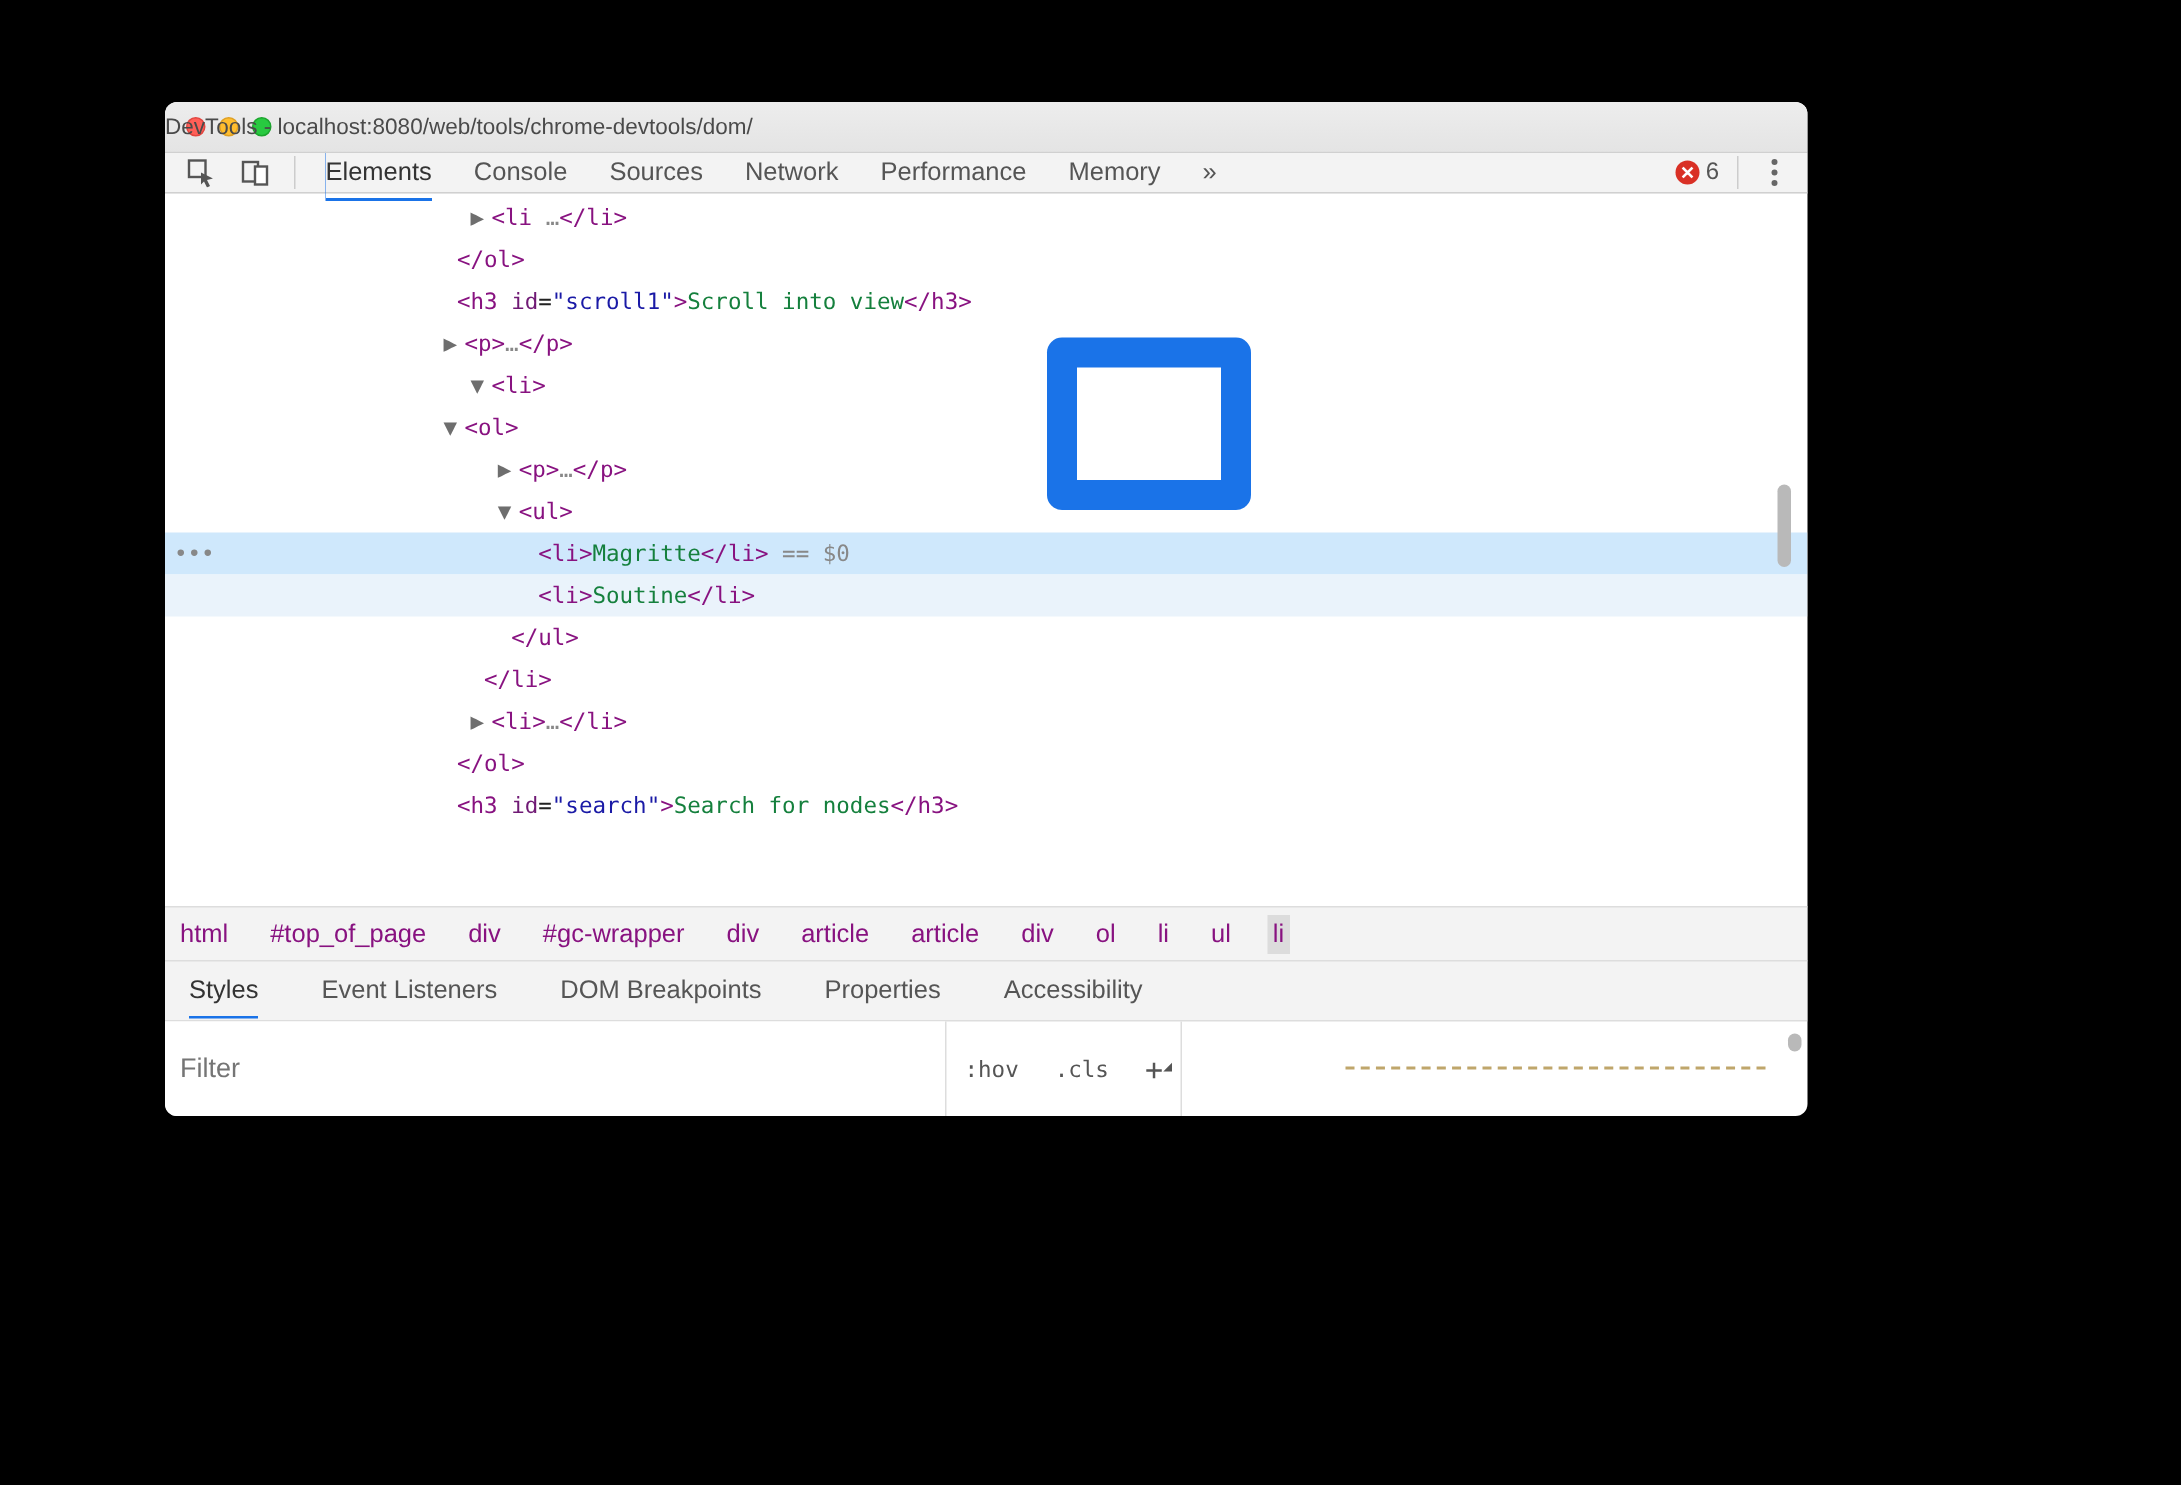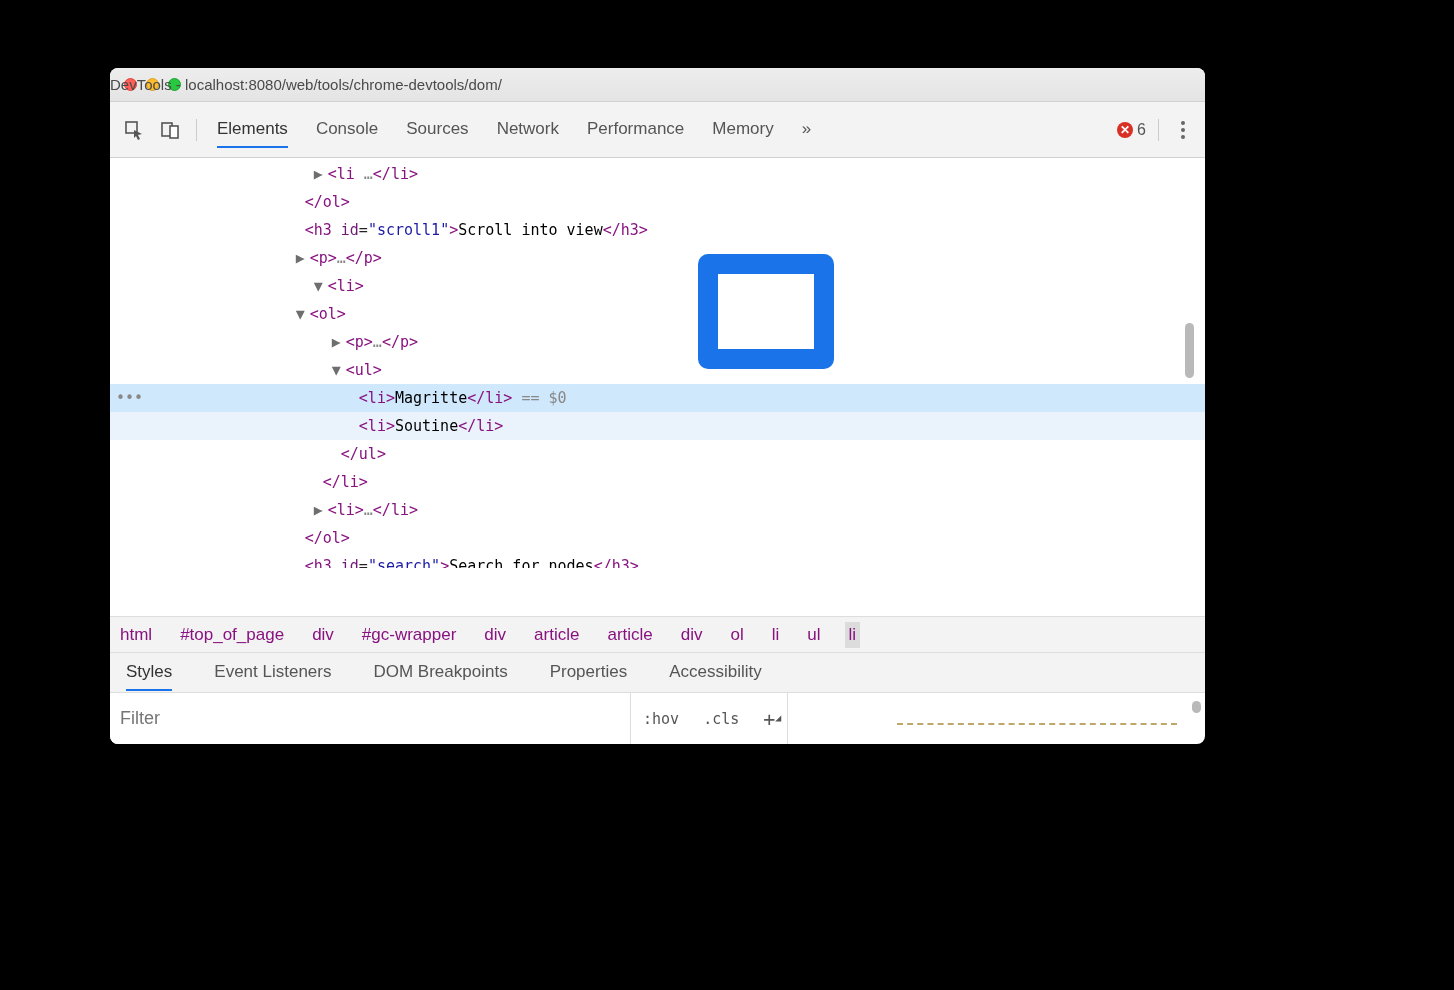--- a/index.html
+++ b/index.html
@@ -31,21 +31,21 @@
   align-items: center;
   position: relative;
 }
 .traffic { display: flex; gap: 9px; margin-left: 14px; }
 .dot { width: 13px; height: 13px; border-radius: 50%; }
 .close { background: #ff5f57; border: 1px solid #e24640; }
 .min { background: #ffbd2e; border: 1px solid #dfa023; }
 .max { background: #28c940; border: 1px solid #1ba62d; }
 .title { position:absolute; left:0; right:0; color:#4a4a4a; font-size:15px; pointer-events:none; }
 .toolbar {
-  height: 56px;
+  height: 27px;
   background: #f3f3f3;
   border-bottom: 1px solid #d0d0d0;
   display: flex;
   align-items: center;
   padding: 0 10px;
   gap: 8px;
 }
 .ico { display: inline-flex; align-items: center; justify-content: center; width: 28px; height: 28px; }
 .sep { width:1px; height:22px; background:#ccc; margin:0 4px; }
 .tabs { display: flex; gap: 28px; margin-left: 8px; flex: 1; font-size: 17px; color:#555; }
@@ -63,21 +63,21 @@
   font-size: 15px;
   line-height: 28px;
   color: #222;
   position: relative;
   padding-top: 2px;
 }
 .row { white-space: pre; padding-left: 5px; position:relative; }
 .tagc { color:#881280; }
 .attrn { color:#701a75; }
 .attrv { color:#1a1aa6; }
-.txt { color:#000000; }
+.txt { color:#15803d; }
 .gray { color:#888; }
 .tri { color:#6e6e6e; display:inline-block; width:14px; }
 .sel { background:#cfe8fc; }
 .hov { background:#eaf3fb; }
 .ell { position:absolute; left:6px; color:#888; }
 
 .bigsq {
   position:absolute;
   left:588px; top:96px;
   width:136px; height:115px;
@@ -113,21 +113,21 @@
   border-top:1px solid #ddd;
   display:flex; align-items:center;
   gap: 42px;
   padding: 0 16px;
   font-size:17px; color:#555;
 }
 .subtab { padding:6px 0 7px; cursor:pointer; }
 .subtab.active { color:#333; box-shadow: 0 2px 0 #1a73e8; }
 
 .stylesbar {
-  height: 52px;
+  height: 64px;
   border-top:1px solid #ddd;
   display:flex;
   align-items:stretch;
 }
 .filterwrap { flex:0 0 520px; display:flex; align-items:center; }
 .filter { border:none; outline:none; font-size:18px; color:#888; padding:0 10px; width:100%; height:100%; }
 .hov-cls { display:flex; align-items:center; border-left:1px solid #ddd; font-family:Menlo,monospace; font-size:15px; color:#555; }
 .hov-cls span { padding:0 12px; cursor:pointer; }
 .plus { font-size:20px; padding:0 12px; position:relative; }
 .plus sub { font-size:10px; position:absolute; right:6px; bottom:8px; }

